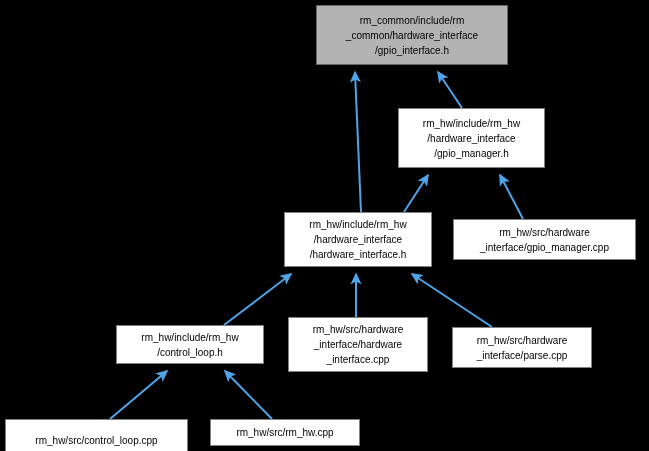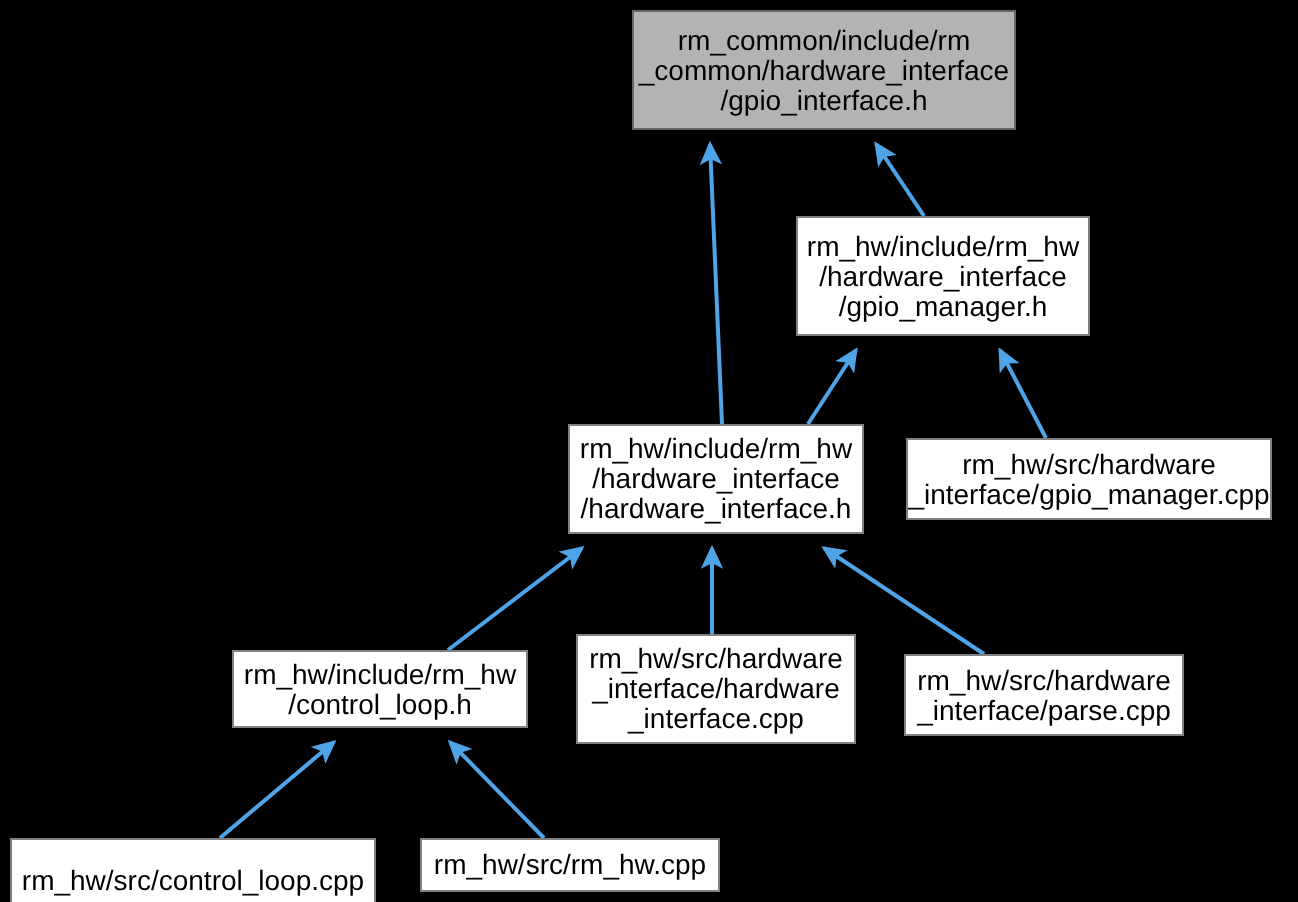--- a/index.html
+++ b/index.html
@@ -14,21 +14,21 @@
     background: #000000;
     overflow: hidden;
     font-family: "Liberation Sans", sans-serif;
   }
   .node {
     position: absolute;
     box-sizing: border-box;
     border: 1px solid #808080;
     background: #ffffff;
     color: #000000;
-    font-size: 14px;
+    font-size: 10px;
     line-height: 15px;
     text-align: center;
     display: flex;
     align-items: center;
     justify-content: center;
     white-space: pre;
     letter-spacing: 0px;
     z-index: 2;
   }
   .node.root {

